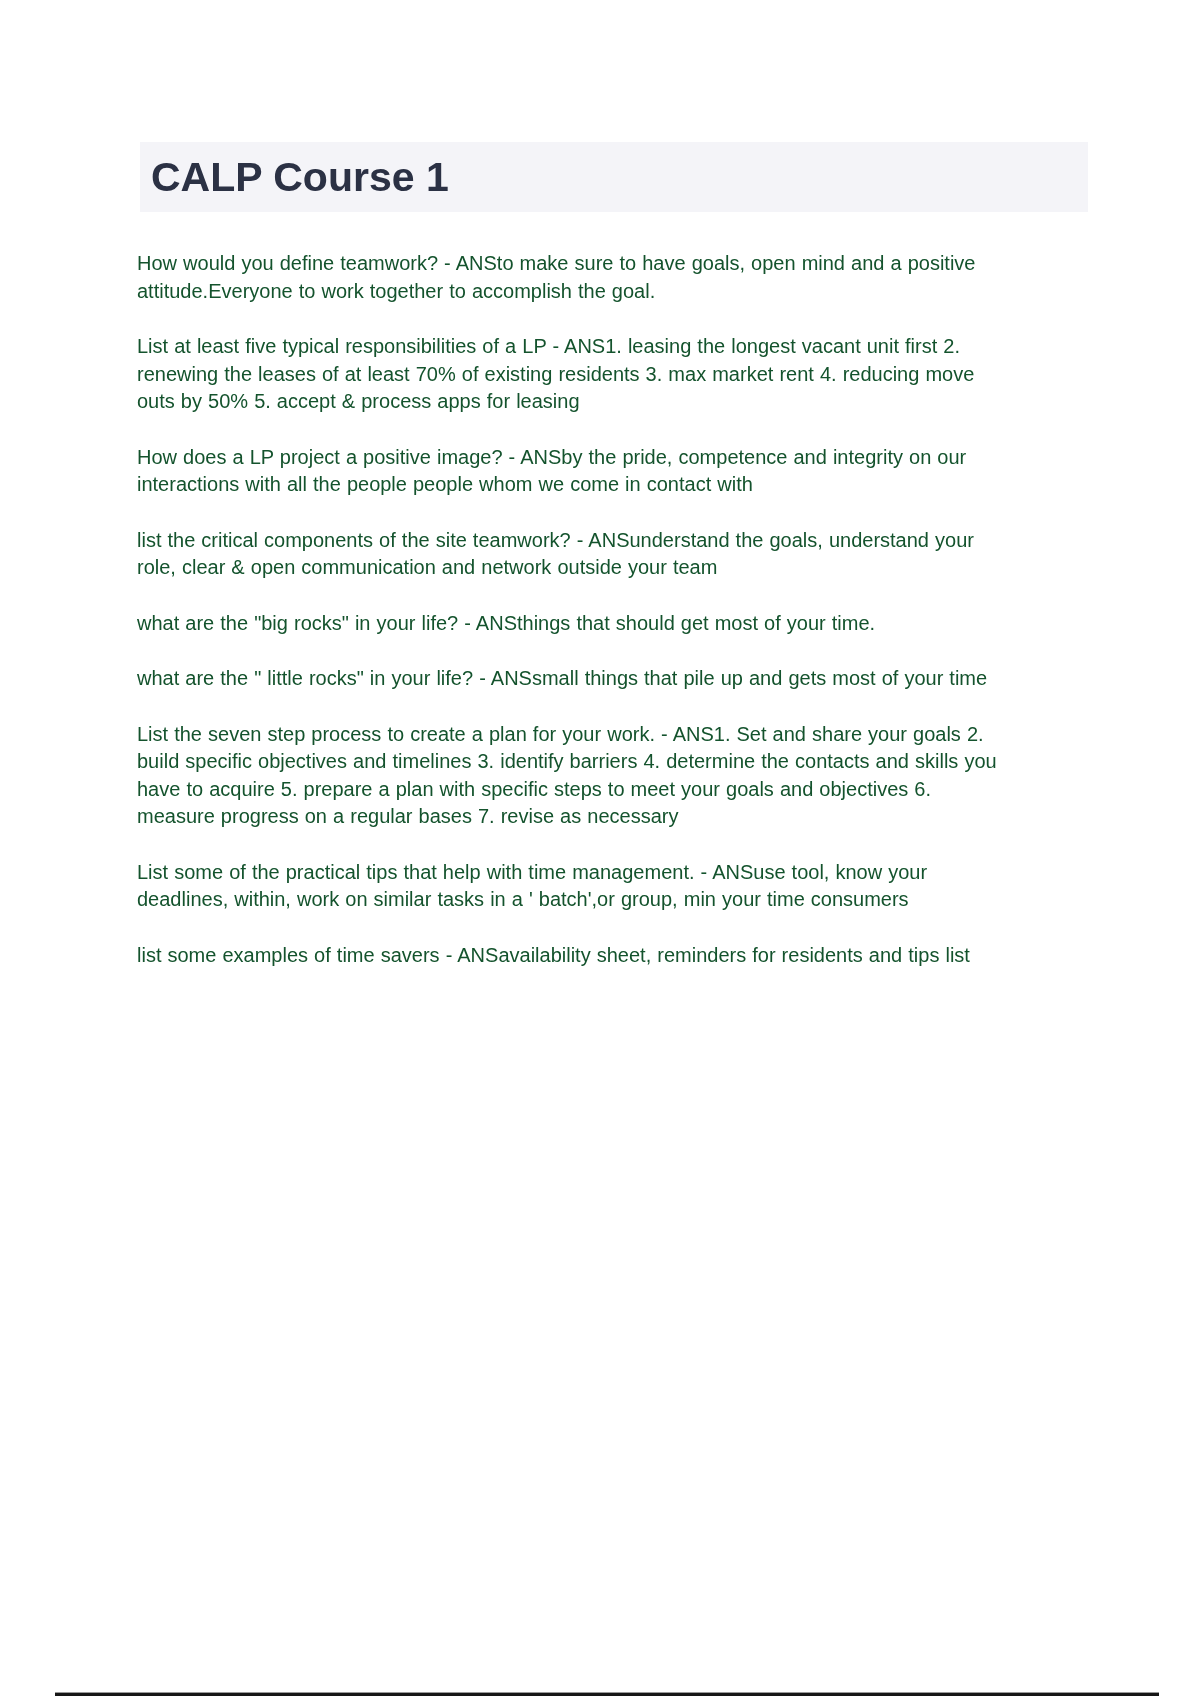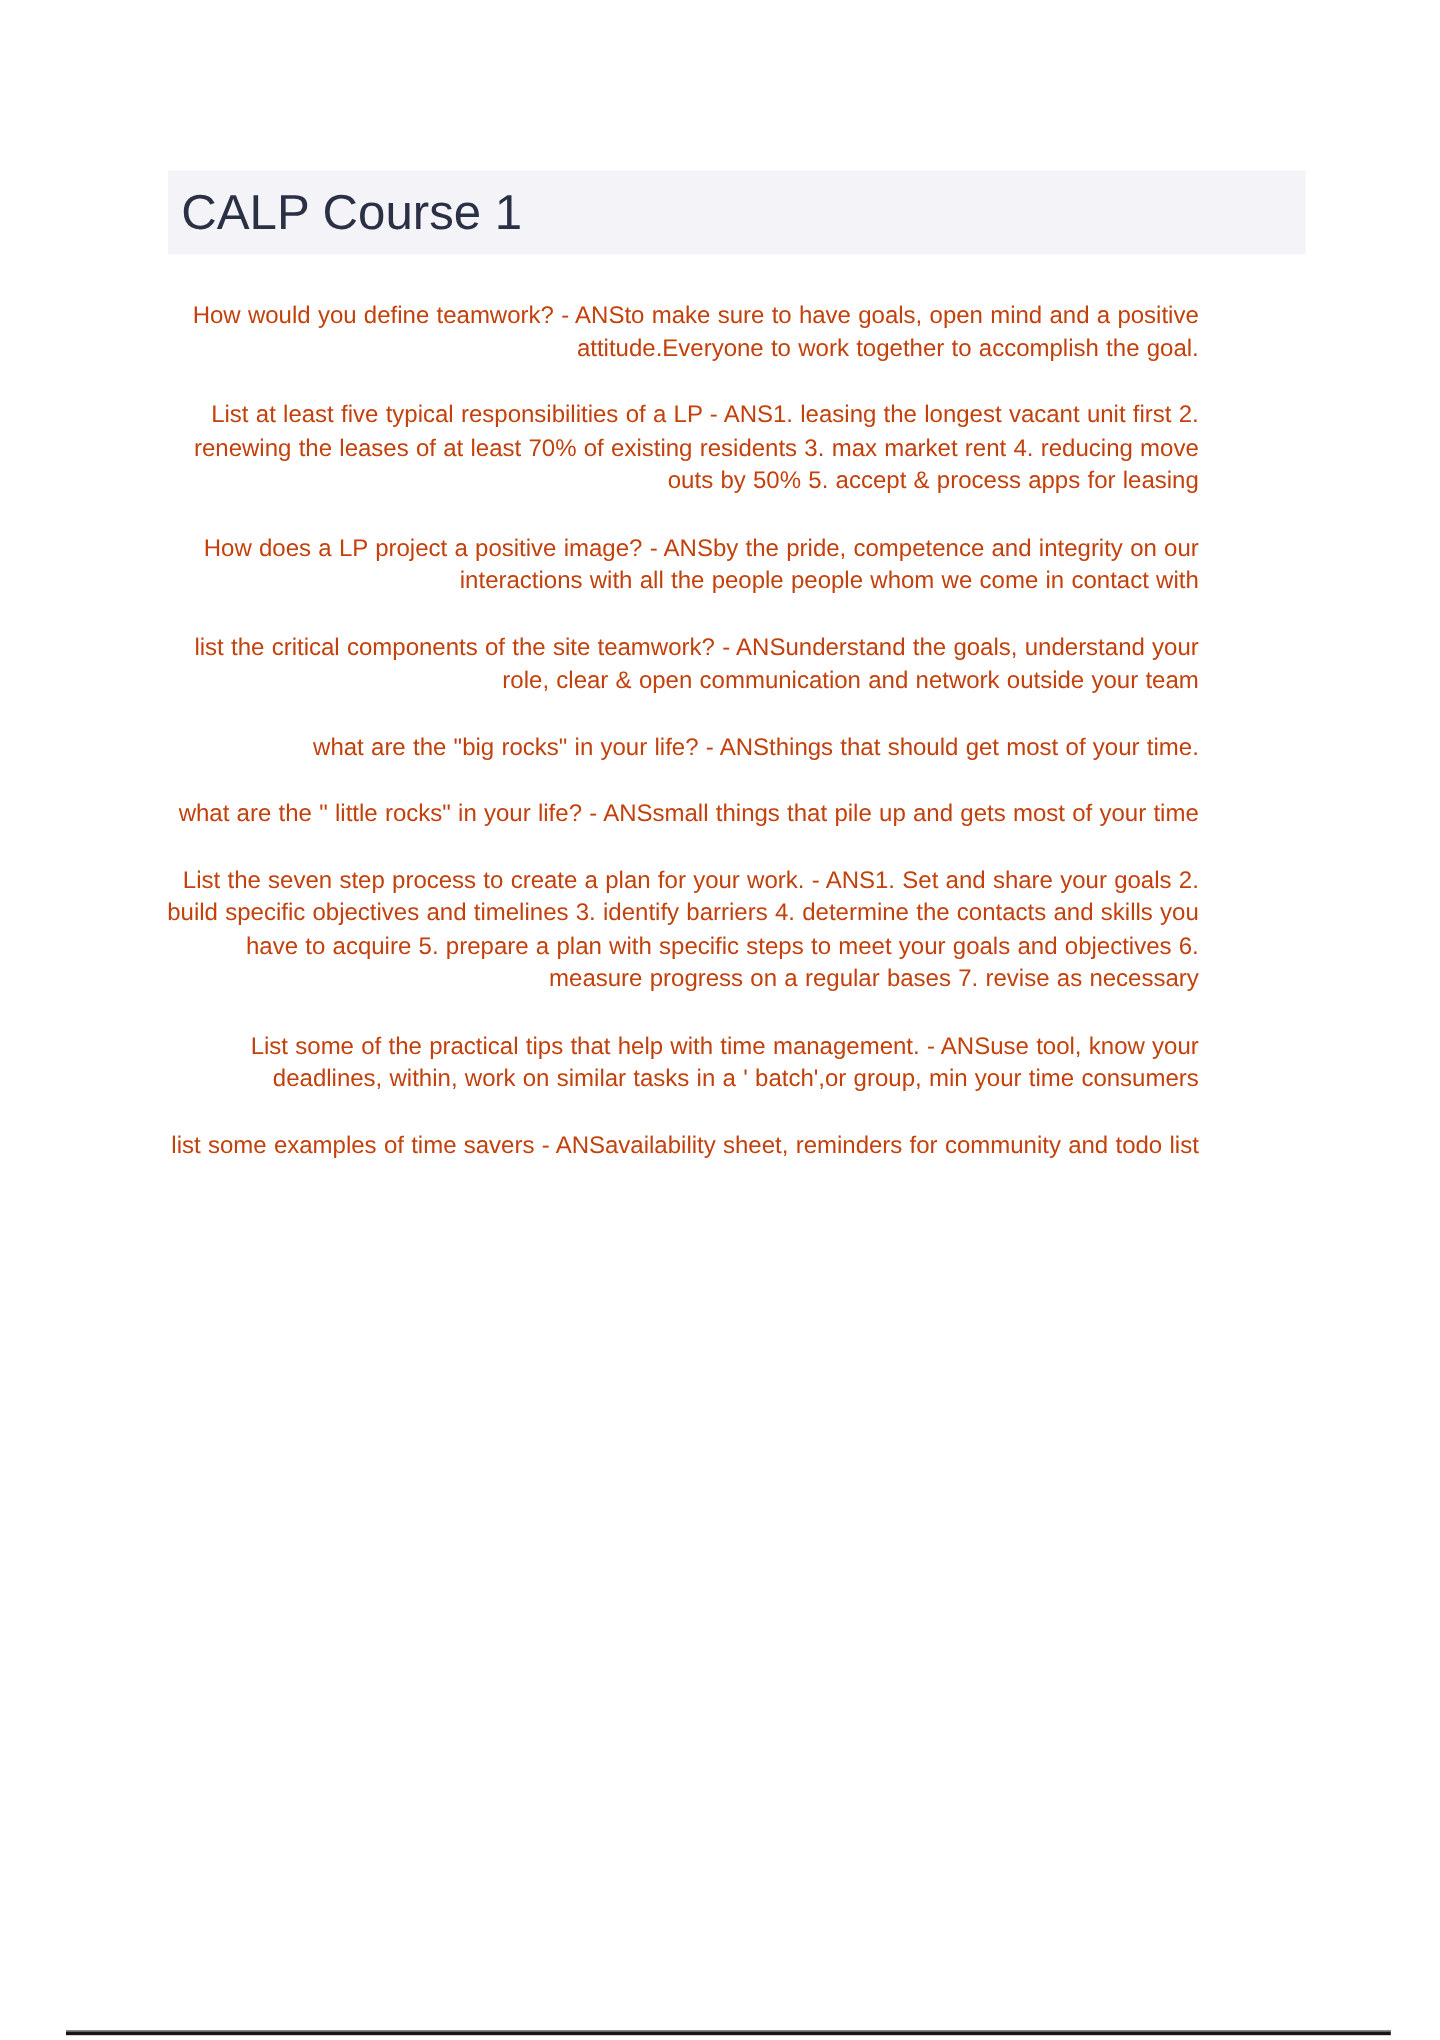--- a/index.html
+++ b/index.html
@@ -20,38 +20,37 @@
     left: 140px;
     top: 142px;
     width: 948px;
     height: 70px;
     background: #f4f4f8;
     display: flex;
     align-items: center;
   }
   .title-text {
     font-size: 41px;
-    font-weight: 400;
+    font-weight: 700;
     color: #2b3144;
     margin-left: 11px;
     white-space: nowrap;
   }
   .content {
     position: absolute;
     left: 137px;
     top: 250px;
     width: 862px;
   }
   .content p {
     margin: 0 0 28px 0;
     font-size: 20px;
     line-height: 27.5px;
-    color: #c2410c;
+    color: #14532d;
     word-spacing: 0.5px;
-    text-align: right;
   }
   .bottom-rule {
     position: absolute;
     left: 55px;
     top: 1692px;
     width: 1104px;
     height: 3px;
     background: #161616;
     border-top: 1px solid #9a9a9a;
   }
@@ -67,18 +66,18 @@
 
   <div class="content">
     <p>How would you define teamwork? - ANSto make sure to have goals, open mind and a positive attitude.Everyone to work together to accomplish the goal.</p>
     <p>List at least five typical responsibilities of a LP - ANS1. leasing the longest vacant unit first 2. renewing the leases of at least 70% of existing residents 3. max market rent 4. reducing move outs by 50% 5. accept &amp; process apps for leasing</p>
     <p>How does a LP project a positive image? - ANSby the pride, competence and integrity on our interactions with all the people people whom we come in contact with</p>
     <p>list the critical components of the site teamwork? - ANSunderstand the goals, understand your role, clear &amp; open communication and network outside your team</p>
     <p>what are the "big rocks" in your life? - ANSthings that should get most of your time.</p>
     <p>what are the " little rocks" in your life? - ANSsmall things that pile up and gets most of your time</p>
     <p>List the seven step process to create a plan for your work. - ANS1. Set and share your goals 2. build specific objectives and timelines 3. identify barriers 4. determine the contacts and skills you have to acquire 5. prepare a plan with specific steps to meet your goals and objectives 6. measure progress on a regular bases 7. revise as necessary</p>
     <p>List some of the practical tips that help with time management. - ANSuse tool, know your deadlines, within, work on similar tasks in a ' batch',or group, min your time consumers</p>
-    <p>list some examples of time savers - ANSavailability sheet, reminders for community and todo list</p>
+    <p>list some examples of time savers - ANSavailability sheet, reminders for residents and tips list</p>
   </div>
 
   <div class="bottom-rule"></div>
 
 </div>
 
 </body></html>

